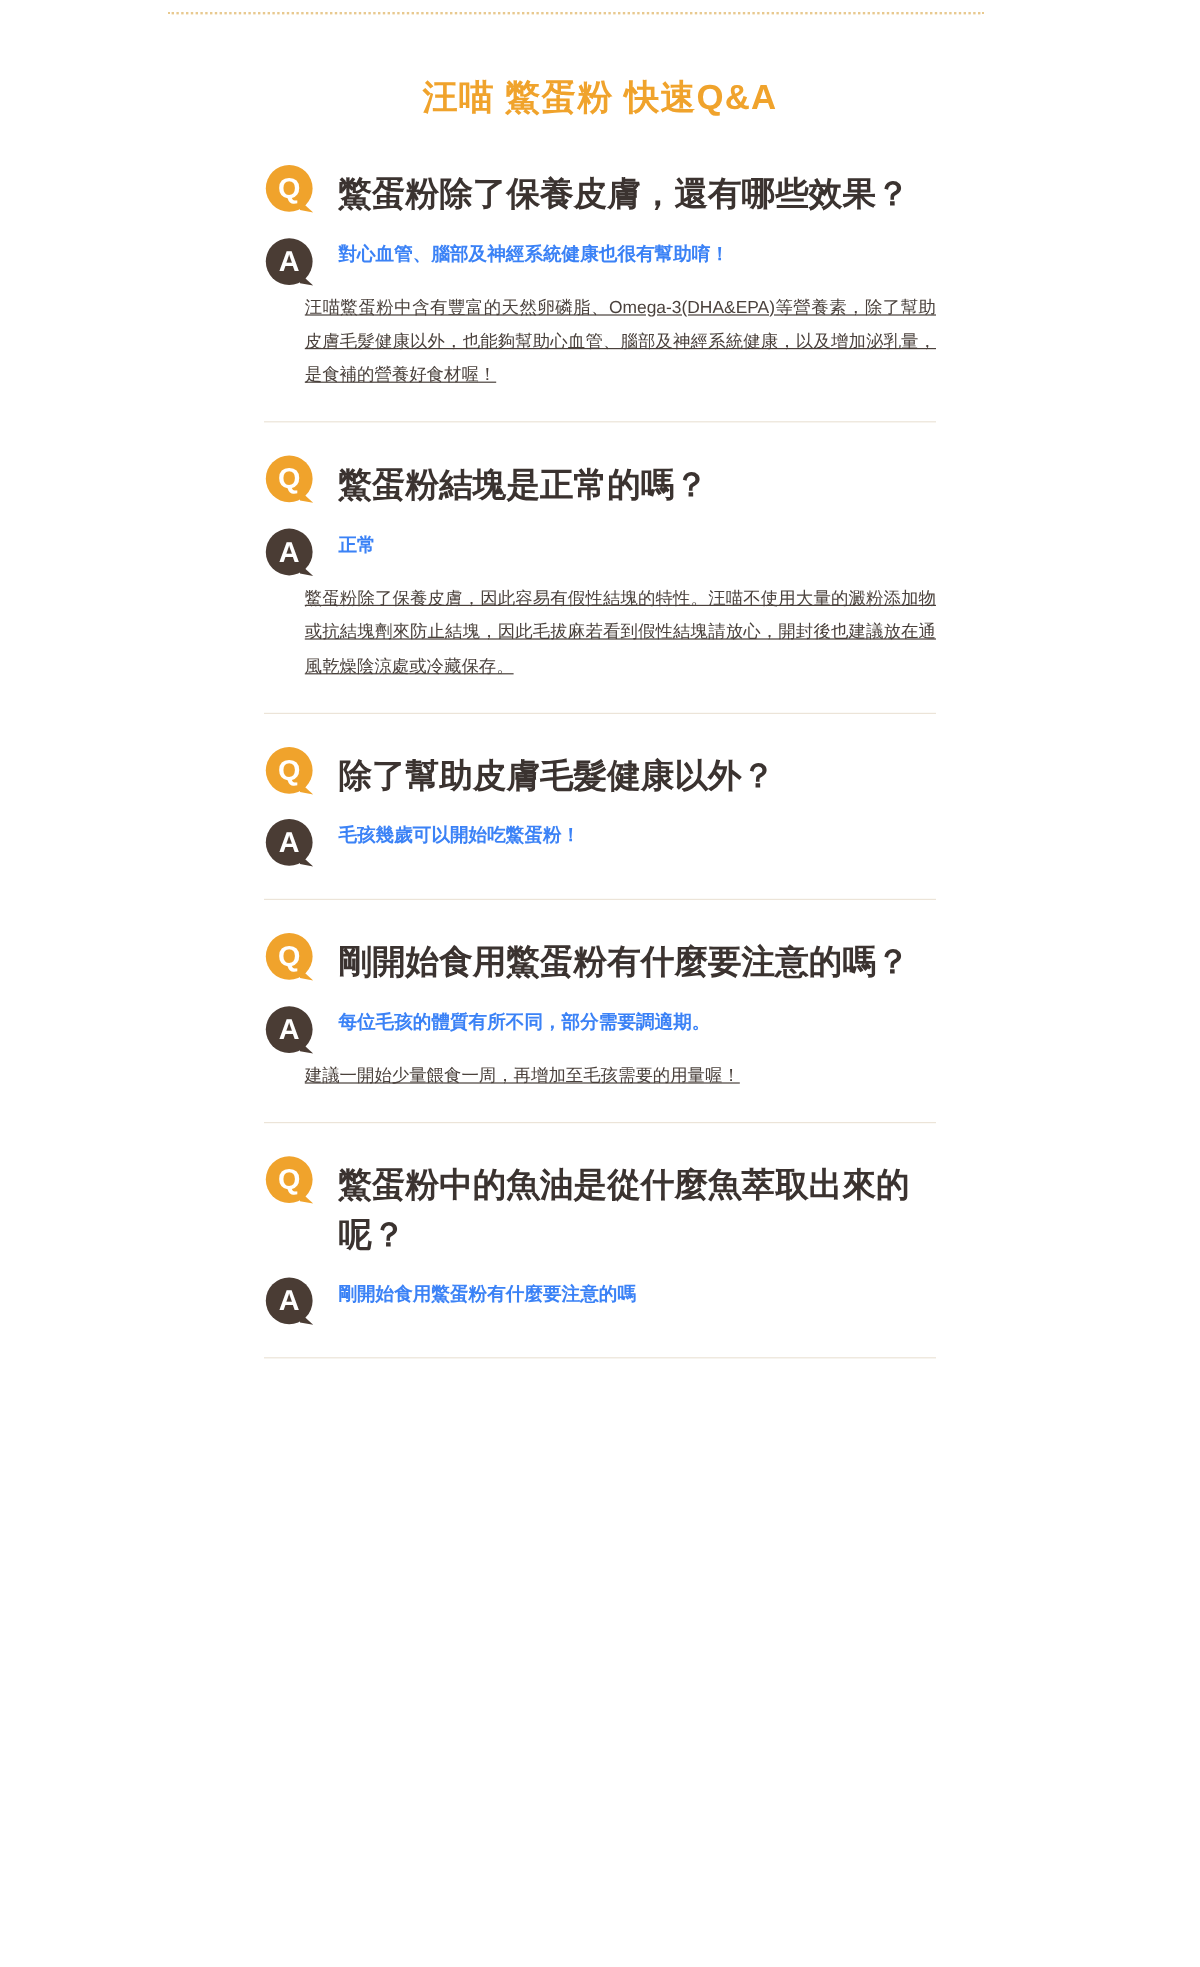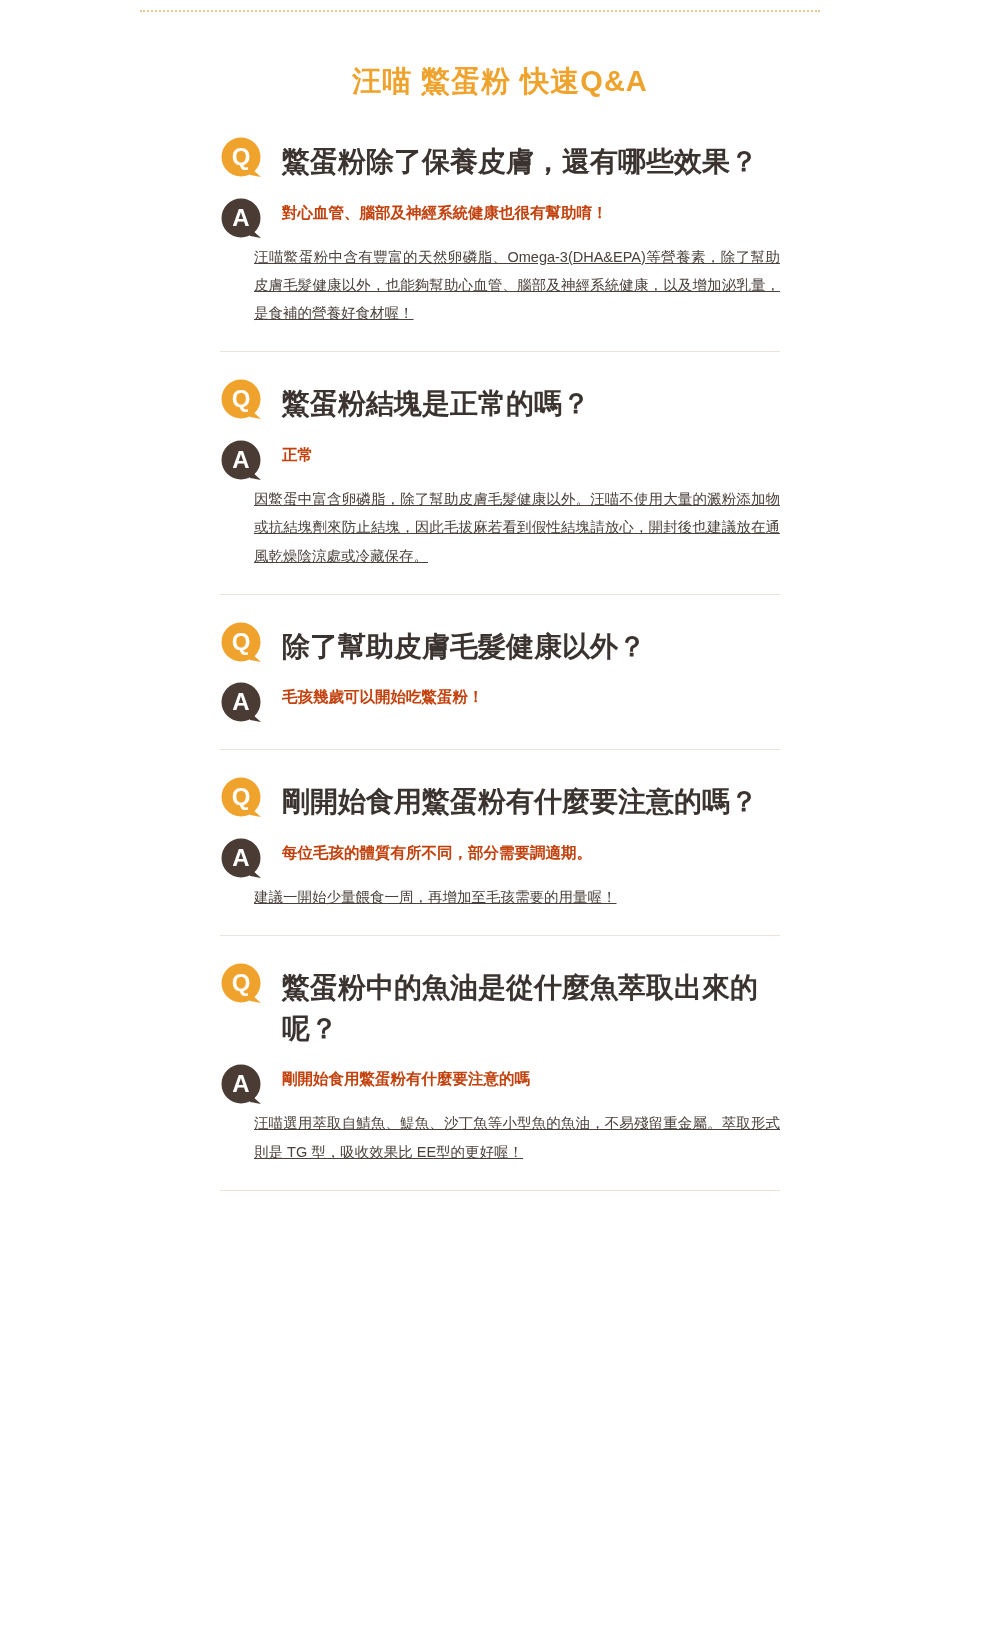--- a/index.html
+++ b/index.html
@@ -72,21 +72,21 @@
     font-size: 28px;
     font-weight: bold;
     color: #3b3330;
     line-height: 1.45;
     padding-top: 6px;
   }
   .a-head {
     margin-left: 62px;
     font-size: 15.5px;
     font-weight: bold;
-    color: #c2410c;
+    color: #3b82f6;
     line-height: 1.5;
     padding-top: 4px;
   }
   .a-body {
     margin-left: 62px;
     font-size: 14.5px;
     color: #4a413c;
     line-height: 1.95;
     margin-top: 2px;
     text-align: justify;
@@ -151,21 +151,21 @@
       <div class="row a">
         <div class="badge">
           <svg width="46" height="46" viewBox="0 0 46 46">
             <circle cx="21" cy="21" r="19.5" fill="#4A3C34"></circle>
             <path d="M30 31 L41 41 L30 39 Z" fill="#4A3C34"></path>
             <text x="21" y="29" font-family="Liberation Sans, sans-serif" font-size="24" font-weight="bold" fill="#ffffff" text-anchor="middle">A</text>
           </svg>
         </div>
         <div class="a-head">正常</div>
       </div>
-      <div class="a-body hang">因鱉蛋中富含卵磷脂，除了幫助皮膚毛髮健康以外。汪喵不使用大量的澱粉添加物或抗結塊劑來防止結塊，因此毛拔麻若看到假性結塊請放心，開封後也建議放在通風乾燥陰涼處或冷藏保存。</div>
+      <div class="a-body hang">鱉蛋粉除了保養皮膚，因此容易有假性結塊的特性。汪喵不使用大量的澱粉添加物或抗結塊劑來防止結塊，因此毛拔麻若看到假性結塊請放心，開封後也建議放在通風乾燥陰涼處或冷藏保存。</div>
     </div>
 
     <div class="faq-item">
       <div class="row q">
         <div class="badge">
           <svg width="46" height="46" viewBox="0 0 46 46">
             <circle cx="21" cy="21" r="19.5" fill="#F0A32C"></circle>
             <path d="M30 31 L41 41 L30 39 Z" fill="#F0A32C"></path>
             <text x="21" y="29" font-family="Liberation Sans, sans-serif" font-size="24" font-weight="bold" fill="#ffffff" text-anchor="middle">Q</text>
           </svg>
@@ -222,21 +222,20 @@
       <div class="row a">
         <div class="badge">
           <svg width="46" height="46" viewBox="0 0 46 46">
             <circle cx="21" cy="21" r="19.5" fill="#4A3C34"></circle>
             <path d="M30 31 L41 41 L30 39 Z" fill="#4A3C34"></path>
             <text x="21" y="29" font-family="Liberation Sans, sans-serif" font-size="24" font-weight="bold" fill="#ffffff" text-anchor="middle">A</text>
           </svg>
         </div>
         <div class="a-head">剛開始食用鱉蛋粉有什麼要注意的嗎</div>
       </div>
-      <div class="a-body hang">汪喵選用萃取自鯖魚、鯷魚、沙丁魚等小型魚的魚油，不易殘留重金屬。萃取形式則是 TG 型，吸收效果比 EE型的更好喔！</div>
     </div>
 
   </div>
 
   <div class="bottom-rule"></div>
   <div class="spacer"></div>
 
 </div>
 
 </body></html>

